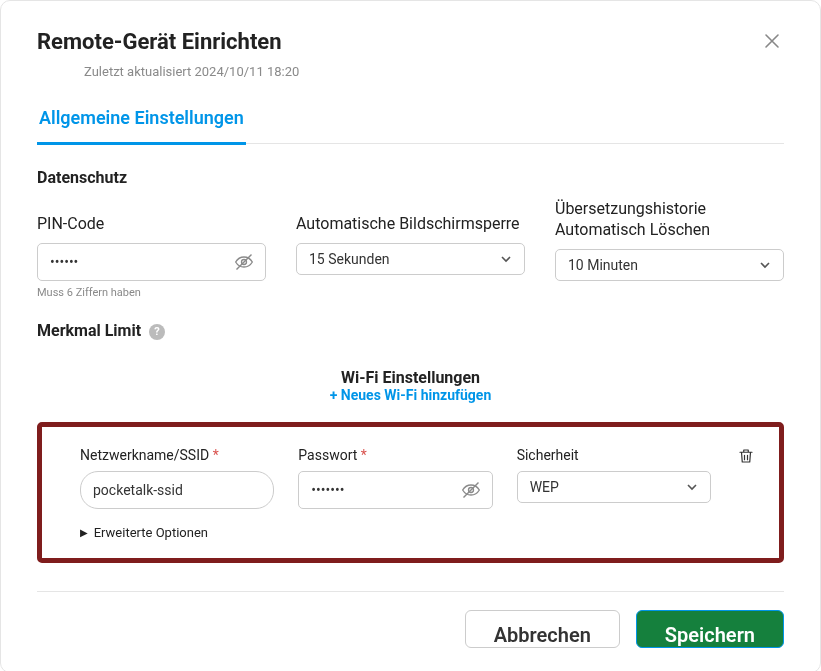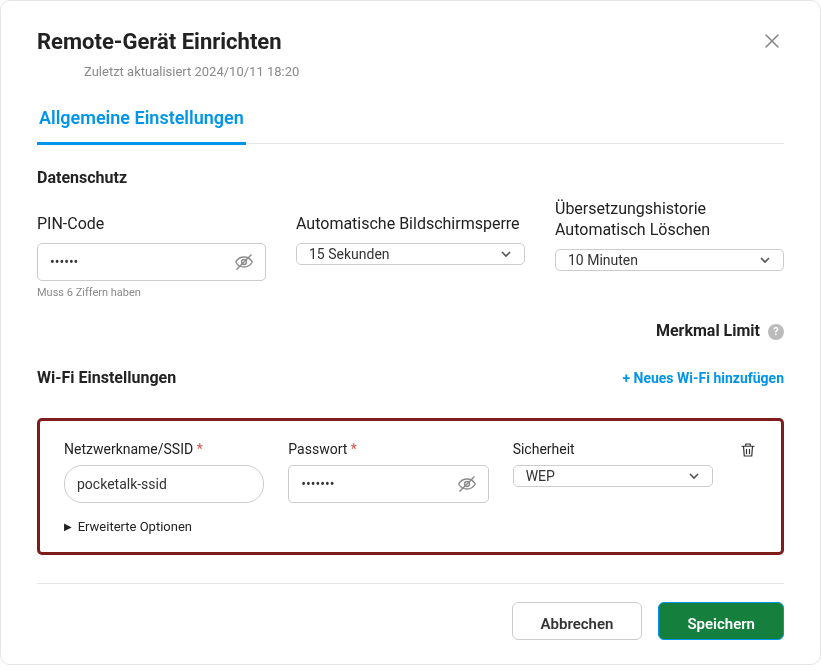--- a/index.html
+++ b/index.html
@@ -14,39 +14,39 @@
 .tab { padding: 0 2px 14px 2px; font-size: 18px; font-weight: 600; color: #8a8a8a; cursor: pointer; border-bottom: 3px solid transparent; margin-bottom: -2px; }
 .tab.active { color: #0095e8; border-bottom-color: #0095e8; }
 .section-title { font-size: 16px; font-weight: 700; color: #222; margin-top: 24px; }
 .form-row { display: flex; gap: 30px; margin-top: 12px; align-items: flex-start; }
 .field { flex: 1; display: flex; flex-direction: column; }
 .field-label { font-size: 16px; color: #222; margin-bottom: 8px; line-height: 1.3; min-height: 36px; display: flex; align-items: flex-end; }
 .input-wrap { position: relative; display: flex; align-items: center; }
 .text-input { width: 100%; height: 38px; border: 1px solid #ccc; border-radius: 5px; padding: 0 38px 0 12px; font-size: 14px; color: #333; }
 .text-input.noicon { padding-right: 12px; border-radius: 18px; }
 .eye-btn { position: absolute; right: 10px; top: 50%; transform: translateY(-50%); background: none; border: none; cursor: pointer; color: #888; padding: 2px; }
-.select { width: 100%; height: 22px; border: 1px solid #ccc; border-radius: 5px; padding: 0 32px 0 12px; font-size: 14px; color: #333; background: #fff; position: relative; cursor: pointer; display: flex; align-items: center; }
+.select { width: 100%; height: 32px; border: 1px solid #ccc; border-radius: 5px; padding: 0 32px 0 12px; font-size: 14px; color: #333; background: #fff; position: relative; cursor: pointer; display: flex; align-items: center; }
 .select-arrow { position: absolute; right: 12px; top: 50%; transform: translateY(-50%); pointer-events: none; color: #666; }
 .hint { font-size: 11px; color: #8a8a8a; margin-top: 5px; }
 .q-icon { display: inline-flex; width: 16px; height: 16px; border-radius: 50%; background: #bbb; color: #fff; font-size: 11px; font-weight: 700; align-items: center; justify-content: center; margin-left: 4px; vertical-align: middle; }
-.section-row { display: flex; justify-content: space-between; align-items: center; margin-top: 28px; }
+.section-row { display: flex; justify-content: space-between; align-items: center; margin-top: 28px; flex-direction: column; }
 .wifi-title { font-size: 16px; font-weight: 700; color: #222; }
 .add-link { color: #0095e8; font-size: 14px; font-weight: 700; cursor: pointer; }
-.wifi-box { border: 3px solid #7f1d1d; border-radius: 5px; margin-top: 31px; padding: 20px 22px 18px 24px; }
+.wifi-box { border: 5px solid #7f1d1d; border-radius: 5px; margin-top: 19px; padding: 20px 22px 18px 38px; }
 .wifi-form-row { display: flex; gap: 24px; align-items: flex-start; }
 .wifi-field { display: flex; flex-direction: column; }
 .wifi-field.f1 { flex: 1; }
 .wifi-label { font-size: 14px; color: #222; margin-bottom: 8px; }
 .req { color: #d9534f; }
 .trash-btn { background: none; border: none; cursor: pointer; color: #444; padding: 2px; align-self: flex-start; margin-top: -2px; }
 .adv-row { margin-top: 16px; display: flex; align-items: center; cursor: pointer; color: #222; font-size: 13px; }
 .adv-row .tri { margin-right: 6px; font-size: 10px; }
 .divider { border: none; border-top: 1px solid #e5e5e5; margin-top: 28px; }
 .footer { display: flex; justify-content: flex-end; gap: 16px; margin-top: 18px; }
-.btn { height: 38px; padding: 12px 28px; border-radius: 6px; font-size: 15px; font-weight: 600; cursor: pointer; }
+.btn { height: 38px; padding: 12px 28px; border-radius: 6px; font-size: 20px; font-weight: 600; cursor: pointer; }
 .btn-secondary { background: #fff; border: 1px solid #ccc; color: #333; }
 .btn-primary { background: #15803d; border: 1px solid #0095e8; color: #fff; }
 svg { display: block; }
 </style>
 </head>
 <body>
 
 <div class="modal">
 <div class="modal-inner">
 
@@ -104,21 +104,21 @@
         <span>10 Minuten</span>
         <span class="select-arrow">
           <svg width="12" height="12" viewBox="0 0 12 12">
                 <path d="M2 4 L6 8 L10 4" fill="none" stroke="#555" stroke-width="1.6"></path>
               </svg>
         </span>
       </div>
     </div>
   </div>
 
-  <div style="margin-top:22px;text-align:right;">
+  <div style="margin-top:22px;">
     <div class="section-title" style="margin-top:0;display:inline-block;">
       <span>Merkmal Limit</span>
       <span class="q-icon">?</span>
     </div>
   </div>
 
   <div class="section-row">
     <div class="wifi-title">Wi-Fi Einstellungen</div>
     <a class="add-link">+ Neues Wi-Fi hinzufügen</a>
   </div>

